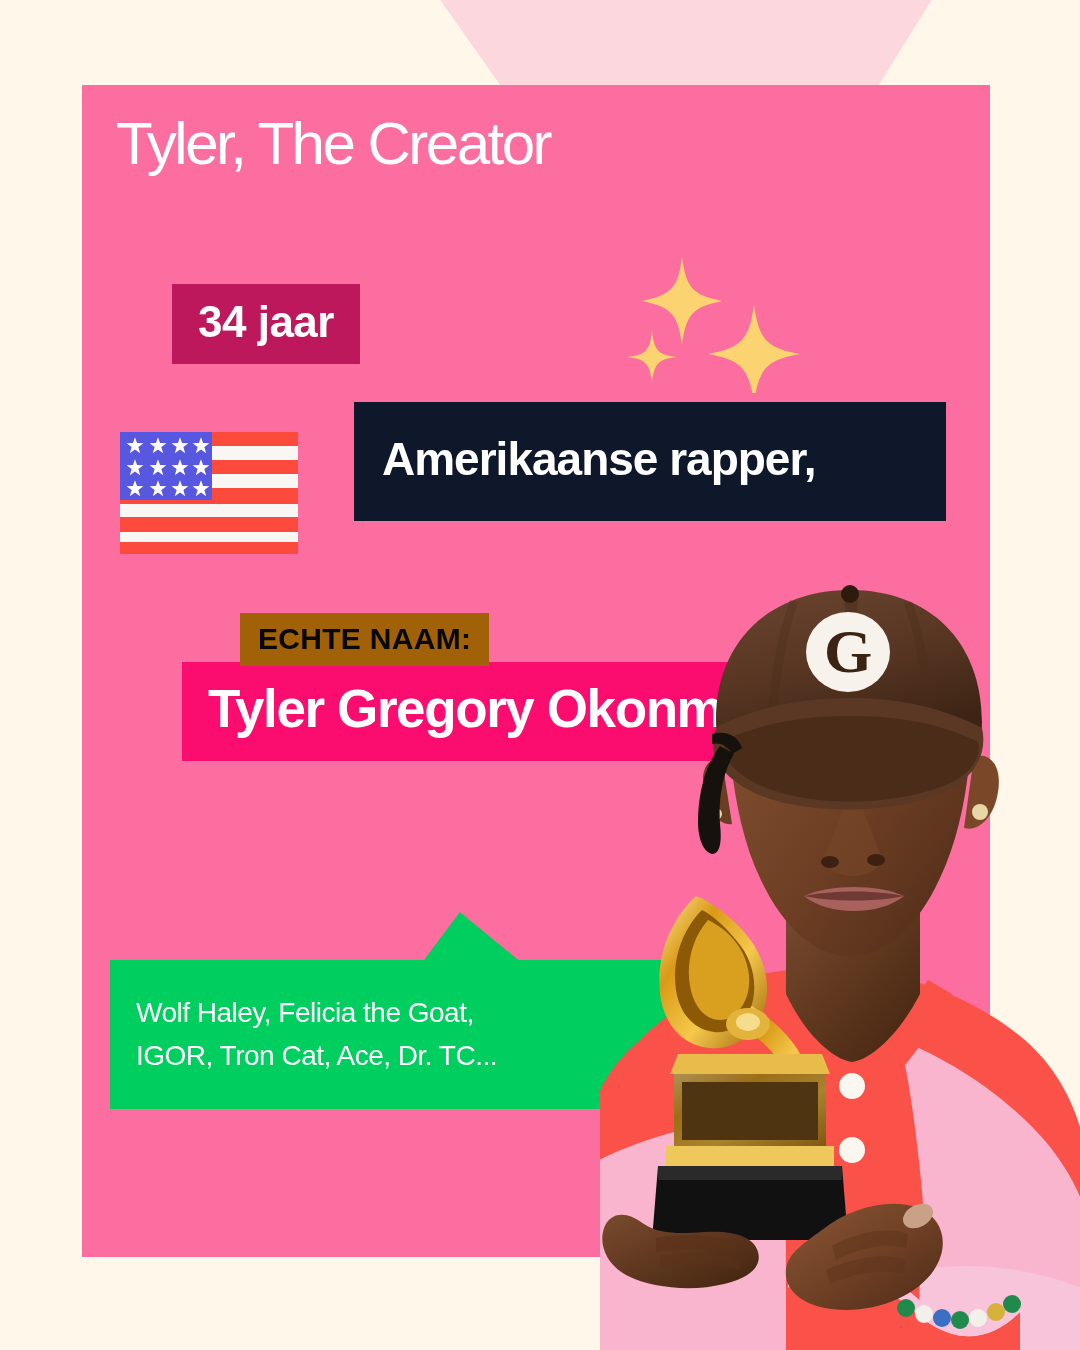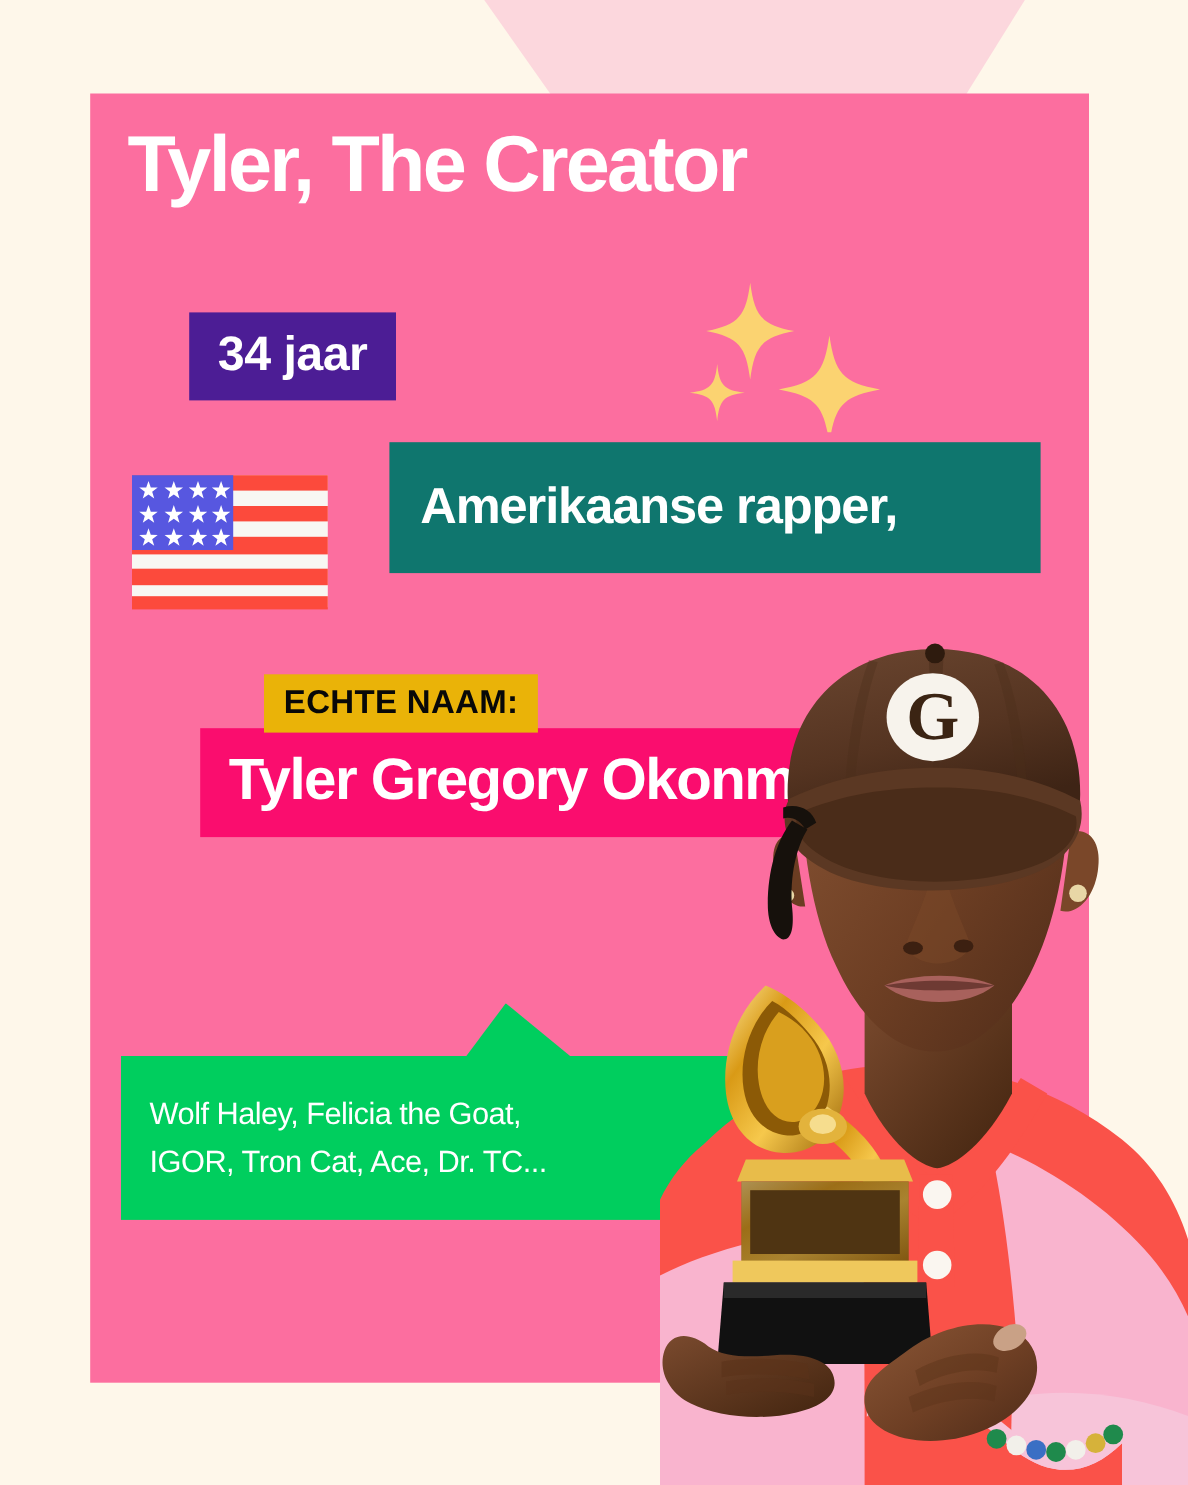--- a/index.html
+++ b/index.html
@@ -21,54 +21,54 @@
   
   .card{
     position:absolute; left:82px; top:85px; width:908px; height:1172px;
     background:#FC6E9F;
   }
 
   
   .title{
     position:absolute; left:34px; top:29px;
     color:#ffffff;
-    font-size:72px; font-weight:700; letter-spacing:-2.5px;
+    font-size:60px; font-weight:400; letter-spacing:-2.5px;
     line-height:1.0; white-space:nowrap;text-align:right;
   }
 
   
   .age-badge{
     position:absolute; left:90px; top:199px;
-    background:#4c1d95; color:#ffffff;
+    background:#be185d; color:#ffffff;
     font-size:44px; font-weight:700; letter-spacing:-0.5px;
     padding:16px 26px 20px 26px;
     line-height:1;
   }
 
   
   .sparkles{ position:absolute; left:540px; top:168px; width:190px; height:140px; }
 
   
   .flag{
     position:absolute; left:36px; top:343px; width:182px; height:128px;
   }
   .flag svg{ display:block; width:100%; height:100%; }
 
   
   .role-banner{
     position:absolute; left:272px; top:317px; width:592px;
-    background:#0f766e; color:#ffffff;
+    background:#0f172a; color:#ffffff;
     padding:30px 28px 34px 28px;
     font-size:46px; font-weight:700; line-height:1.2; letter-spacing:-1px;
   }
 
   
   .tag{
     display:inline-block;
-    background:#eab308; color:#080808;
+    background:#a16207; color:#080808;
     font-size:30px; font-weight:700; letter-spacing:0.3px;
     padding:11px 18px 12px 18px; line-height:1;
     position:relative; z-index:3;
   }
 
   
   .realname-group{ position:absolute; left:100px; top:528px; }
   .realname-tag-row{ padding-left:58px; }
   .realname-bar{
     background:#FA0D6E; color:#ffffff;

